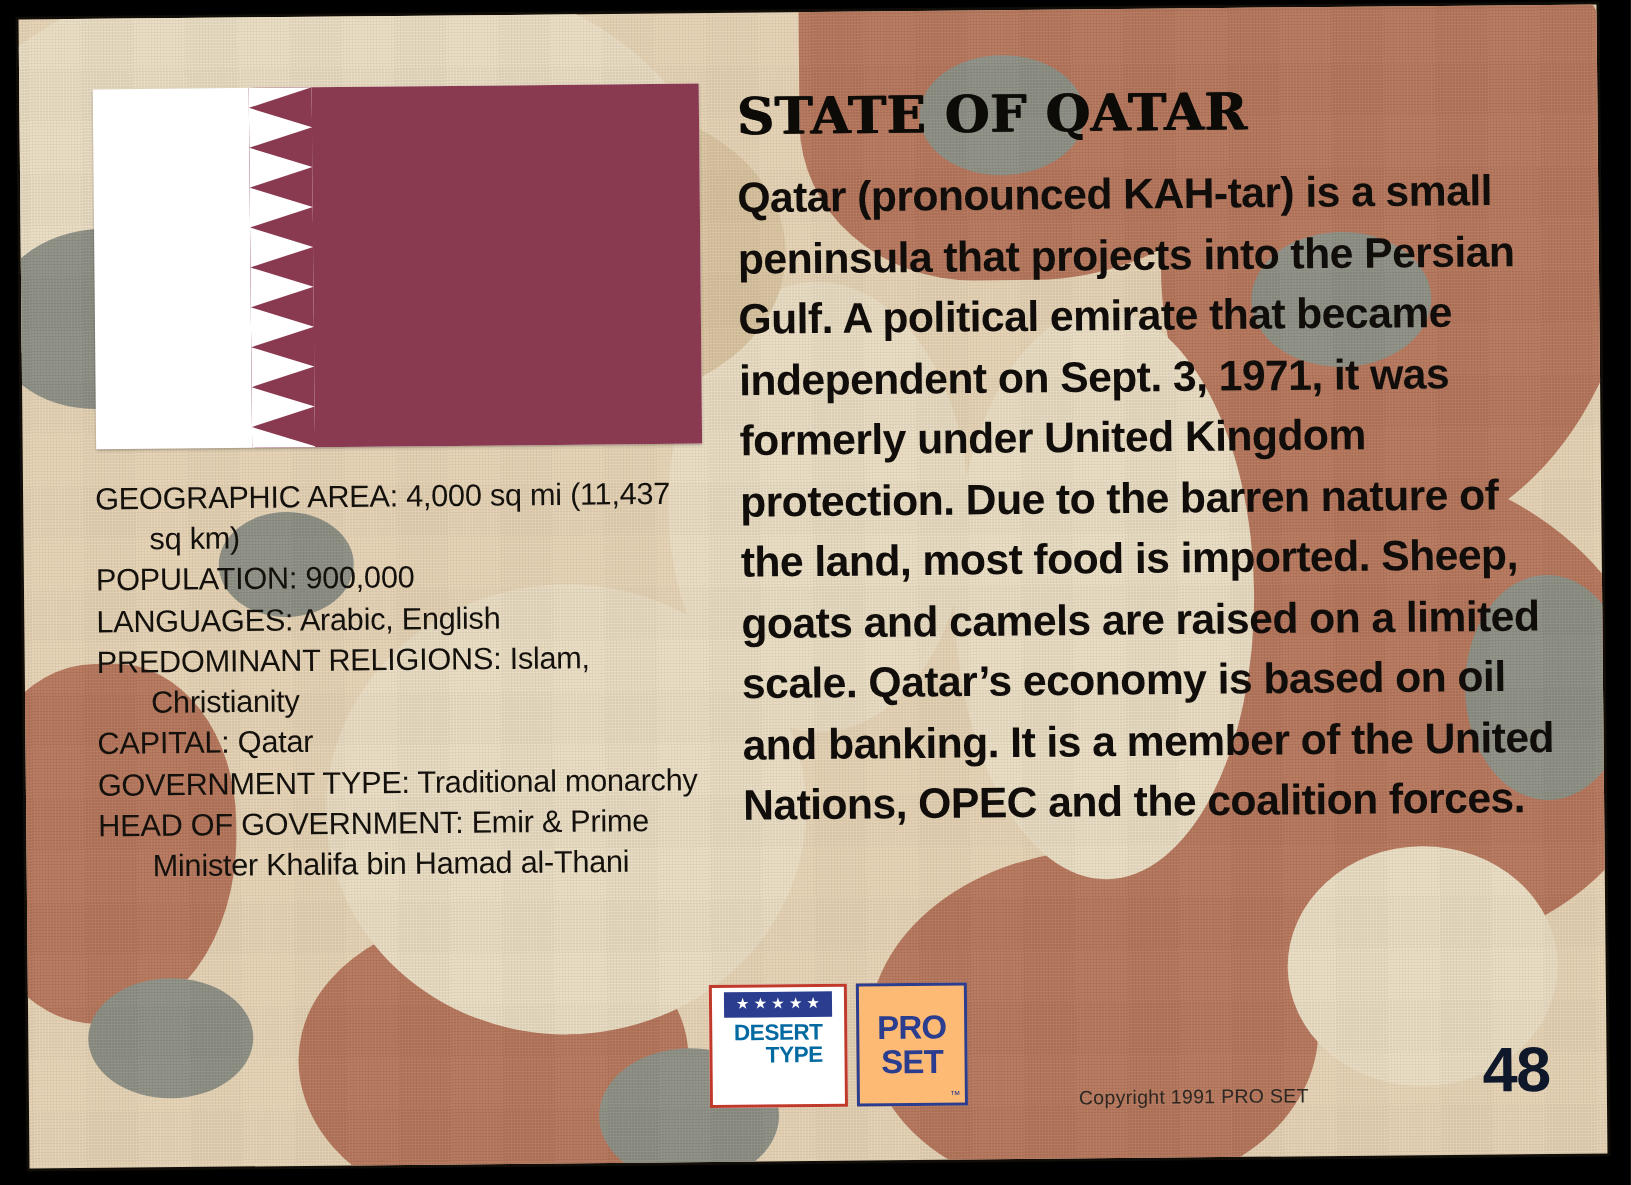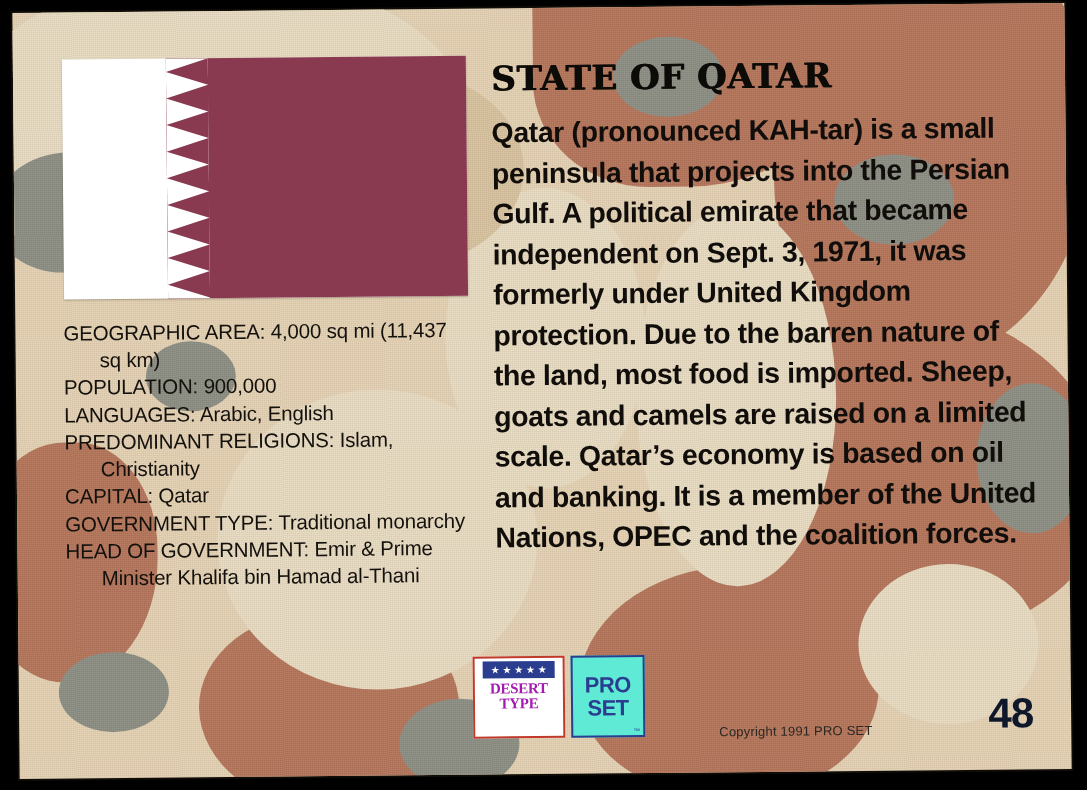--- a/index.html
+++ b/index.html
@@ -154,32 +154,31 @@
     background: #2b3d8f;
     display: flex;
     align-items: center;
     justify-content: space-around;
     color: #ffffff;
     font-size: 10px;
     line-height: 10px;
   }
   #ds-text {
     margin-top: 3px;
-    color: #a21caf;
+    color: #0369a1;
     font-weight: bold;
     font-size: 15px;
     line-height: 15px;
-    text-align: center;
+    text-align: right;
     letter-spacing: -0.3px;
-    font-family: Liberation Serif, serif;
   }
   #pro-set-logo {
     width: 74px;
     height: 82px;
-    background: #5eead4;
+    background: #fdba74;
     border: 2px solid #2b3d8f;
     box-sizing: border-box;
     display: flex;
     flex-direction: column;
     justify-content: center;
     align-items: center;
     position: relative;
   }
   #pro-set-logo .ps {
     color: #2b3d8f;

